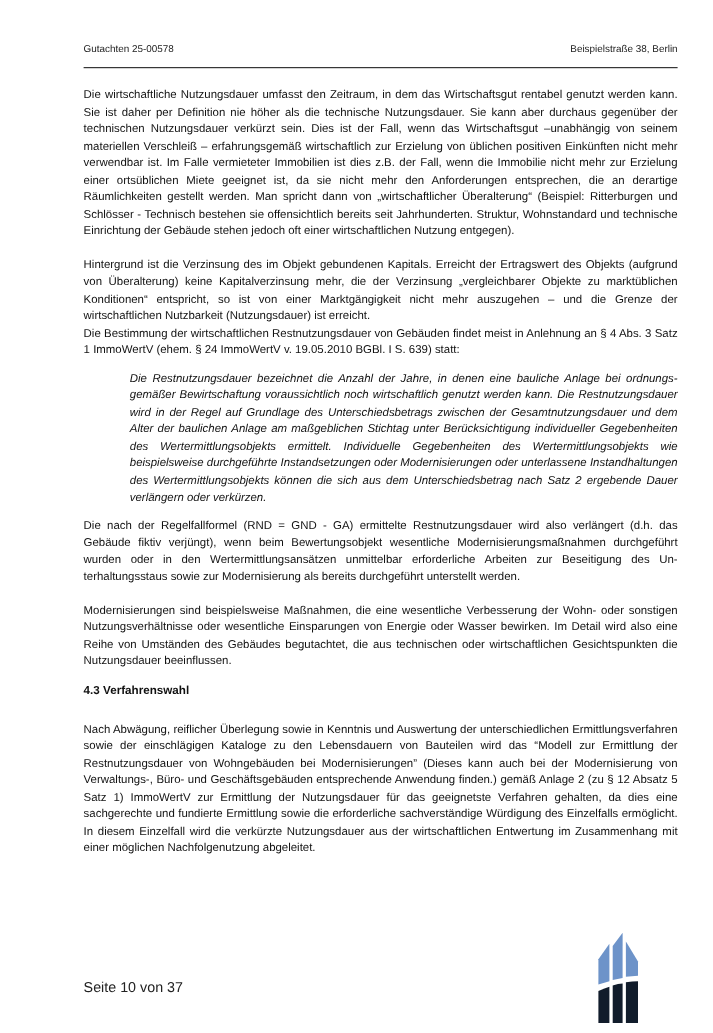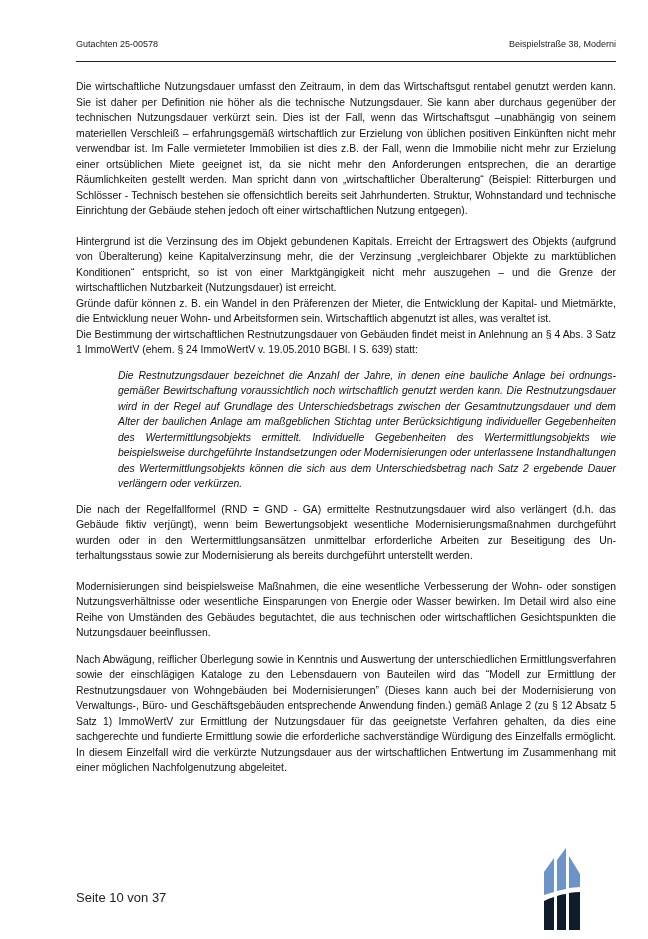--- a/index.html
+++ b/index.html
@@ -18,39 +18,39 @@
   .footer { position: absolute; left: 76px; top: 890px; font-size: 13px; color: #222; }
   .logo { position: absolute; left: 540px; top: 846px; width: 46px; height: 86px; }
 </style>
 </head>
 <body>
 
 <div class="page">
 
   <div class="header">
     <span class="left">Gutachten 25-00578</span>
-    <span class="right">Beispielstraße 38, Moderni</span>
+    <span class="right">Beispielstraße 38, Berlin</span>
   </div>
   <div class="rule"></div>
 
   <div class="content">
 
     <p>Die wirtschaftliche Nutzungsdauer umfasst den Zeitraum, in dem das Wirtschaftsgut rentabel genutzt werden kann. Sie ist daher per Definition nie höher als die technische Nutzungsdauer. Sie kann aber durchaus gegen­über der technischen Nutzungsdauer verkürzt sein. Dies ist der Fall, wenn das Wirtschaftsgut –unabhängig von seinem materiellen Verschleiß – erfahrungsgemäß wirtschaftlich zur Erzielung von üblichen positiven Ein­künften nicht mehr verwendbar ist. Im Falle vermieteter Immobilien ist dies z.B. der Fall, wenn die Immobilie nicht mehr zur Erzielung einer ortsüblichen Miete geeignet ist, da sie nicht mehr den Anforderungen entspre­chen, die an derartige Räumlichkeiten gestellt werden. Man spricht dann von „wirtschaftlicher Überalterung“ (Beispiel: Ritterburgen und Schlösser - Technisch bestehen sie offensichtlich bereits seit Jahrhunderten. Struktur, Wohnstandard und technische Einrichtung der Gebäude stehen jedoch oft einer wirtschaftlichen Nut­zung entgegen).</p>
     <div class="gap"></div>
     <p>Hintergrund ist die Verzinsung des im Objekt gebundenen Kapitals. Erreicht der Ertragswert des Objekts (auf­grund von Überalterung) keine Kapitalverzinsung mehr, die der Verzinsung „vergleichbarer Objekte zu markt­üblichen Konditionen“ entspricht, so ist von einer Marktgängigkeit nicht mehr auszugehen – und die Grenze der wirtschaftlichen Nutzbarkeit (Nutzungsdauer) ist erreicht.</p>
-    <p>Gründe dafür können z. B. ein Wandel in den Präferenzen der Mieter, die Entwicklung der Kapital- und Miet­märkte, die Entwicklung neuer Wohn- und Arbeitsformen sein. Wirtschaftlich abgenutzt ist alles, was veraltet ist.</p>
     <p>Die Bestimmung der wirtschaftlichen Restnutzungsdauer von Gebäuden findet meist in Anlehnung an § 4 Abs. 3 Satz 1 ImmoWertV (ehem. § 24 ImmoWertV v. 19.05.2010 BGBl. I S. 639) statt:</p>
 
     <p class="quote">Die Restnutzungsdauer bezeichnet die Anzahl der Jahre, in denen eine bauliche Anlage bei ordnungs­gemäßer Bewirtschaftung voraussichtlich noch wirtschaftlich genutzt werden kann. Die Restnutzungs­dauer wird in der Regel auf Grundlage des Unterschiedsbetrags zwischen der Gesamtnutzungsdauer und dem Alter der baulichen Anlage am maßgeblichen Stichtag unter Berücksichtigung individueller Gegebenheiten des Wertermittlungsobjekts ermittelt. Individuelle Gegebenheiten des Wertermitt­lungsobjekts wie beispielsweise durchgeführte Instandsetzungen oder Modernisierungen oder unter­lassene Instandhaltungen des Wertermittlungsobjekts können die sich aus dem Unterschiedsbetrag nach Satz 2 ergebende Dauer verlängern oder verkürzen.</p>
 
     <p>Die nach der Regelfallformel (RND = GND - GA) ermittelte Restnutzungsdauer wird also verlängert (d.h. das Gebäude fiktiv verjüngt), wenn beim Bewertungsobjekt wesentliche Modernisierungsmaßnahmen durchge­führt wurden oder in den Wertermittlungsansätzen unmittelbar erforderliche Arbeiten zur Beseitigung des Un­terhaltungsstaus sowie zur Modernisierung als bereits durchgeführt unterstellt werden.</p>
     <div class="gap"></div>
     <p>Modernisierungen sind beispielsweise Maßnahmen, die eine wesentliche Verbesserung der Wohn- oder sons­tigen Nutzungsverhältnisse oder wesentliche Einsparungen von Energie oder Wasser bewirken. Im Detail wird also eine Reihe von Umständen des Gebäudes begutachtet, die aus technischen oder wirtschaftlichen Ge­sichtspunkten die Nutzungsdauer beeinflussen.</p>
     <div class="gap" style="height:11px"></div>
 
+    <h2>4.3 Verfahrenswahl</h2>
     <p>Nach Abwägung, reiflicher Überlegung sowie in Kenntnis und Auswertung der unterschiedlichen Ermittlungs­verfahren sowie der einschlägigen Kataloge zu den Lebensdauern von Bauteilen wird das “Modell zur Ermitt­lung der Restnutzungsdauer von Wohngebäuden bei Modernisierungen” (Dieses kann auch bei der Moderni­sierung von Verwaltungs-, Büro- und Geschäftsgebäuden entsprechende Anwendung finden.) gemäß Anlage 2 (zu § 12 Absatz 5 Satz 1) ImmoWertV zur Ermittlung der Nutzungsdauer für das geeignetste Verfahren gehalten, da dies eine sachgerechte und fundierte Ermittlung sowie die erforderliche sachverständige Würdi­gung des Einzelfalls ermöglicht. In diesem Einzelfall wird die verkürzte Nutzungsdauer aus der wirtschaftlichen Entwertung im Zusammenhang mit einer möglichen Nachfolgenutzung abgeleitet.</p>
   </div>
 
   <div class="footer">Seite 10 von 37</div>
 
   <div class="logo">
     <svg width="46" height="86" viewBox="0 0 46 86" xmlns="http://www.w3.org/2000/svg">
 
       <polygon points="4,26 14,12 14,46 4,49" fill="#6d93c9"></polygon>
       <polygon points="17,14 26,2 26,43 17,45" fill="#6d93c9"></polygon>

